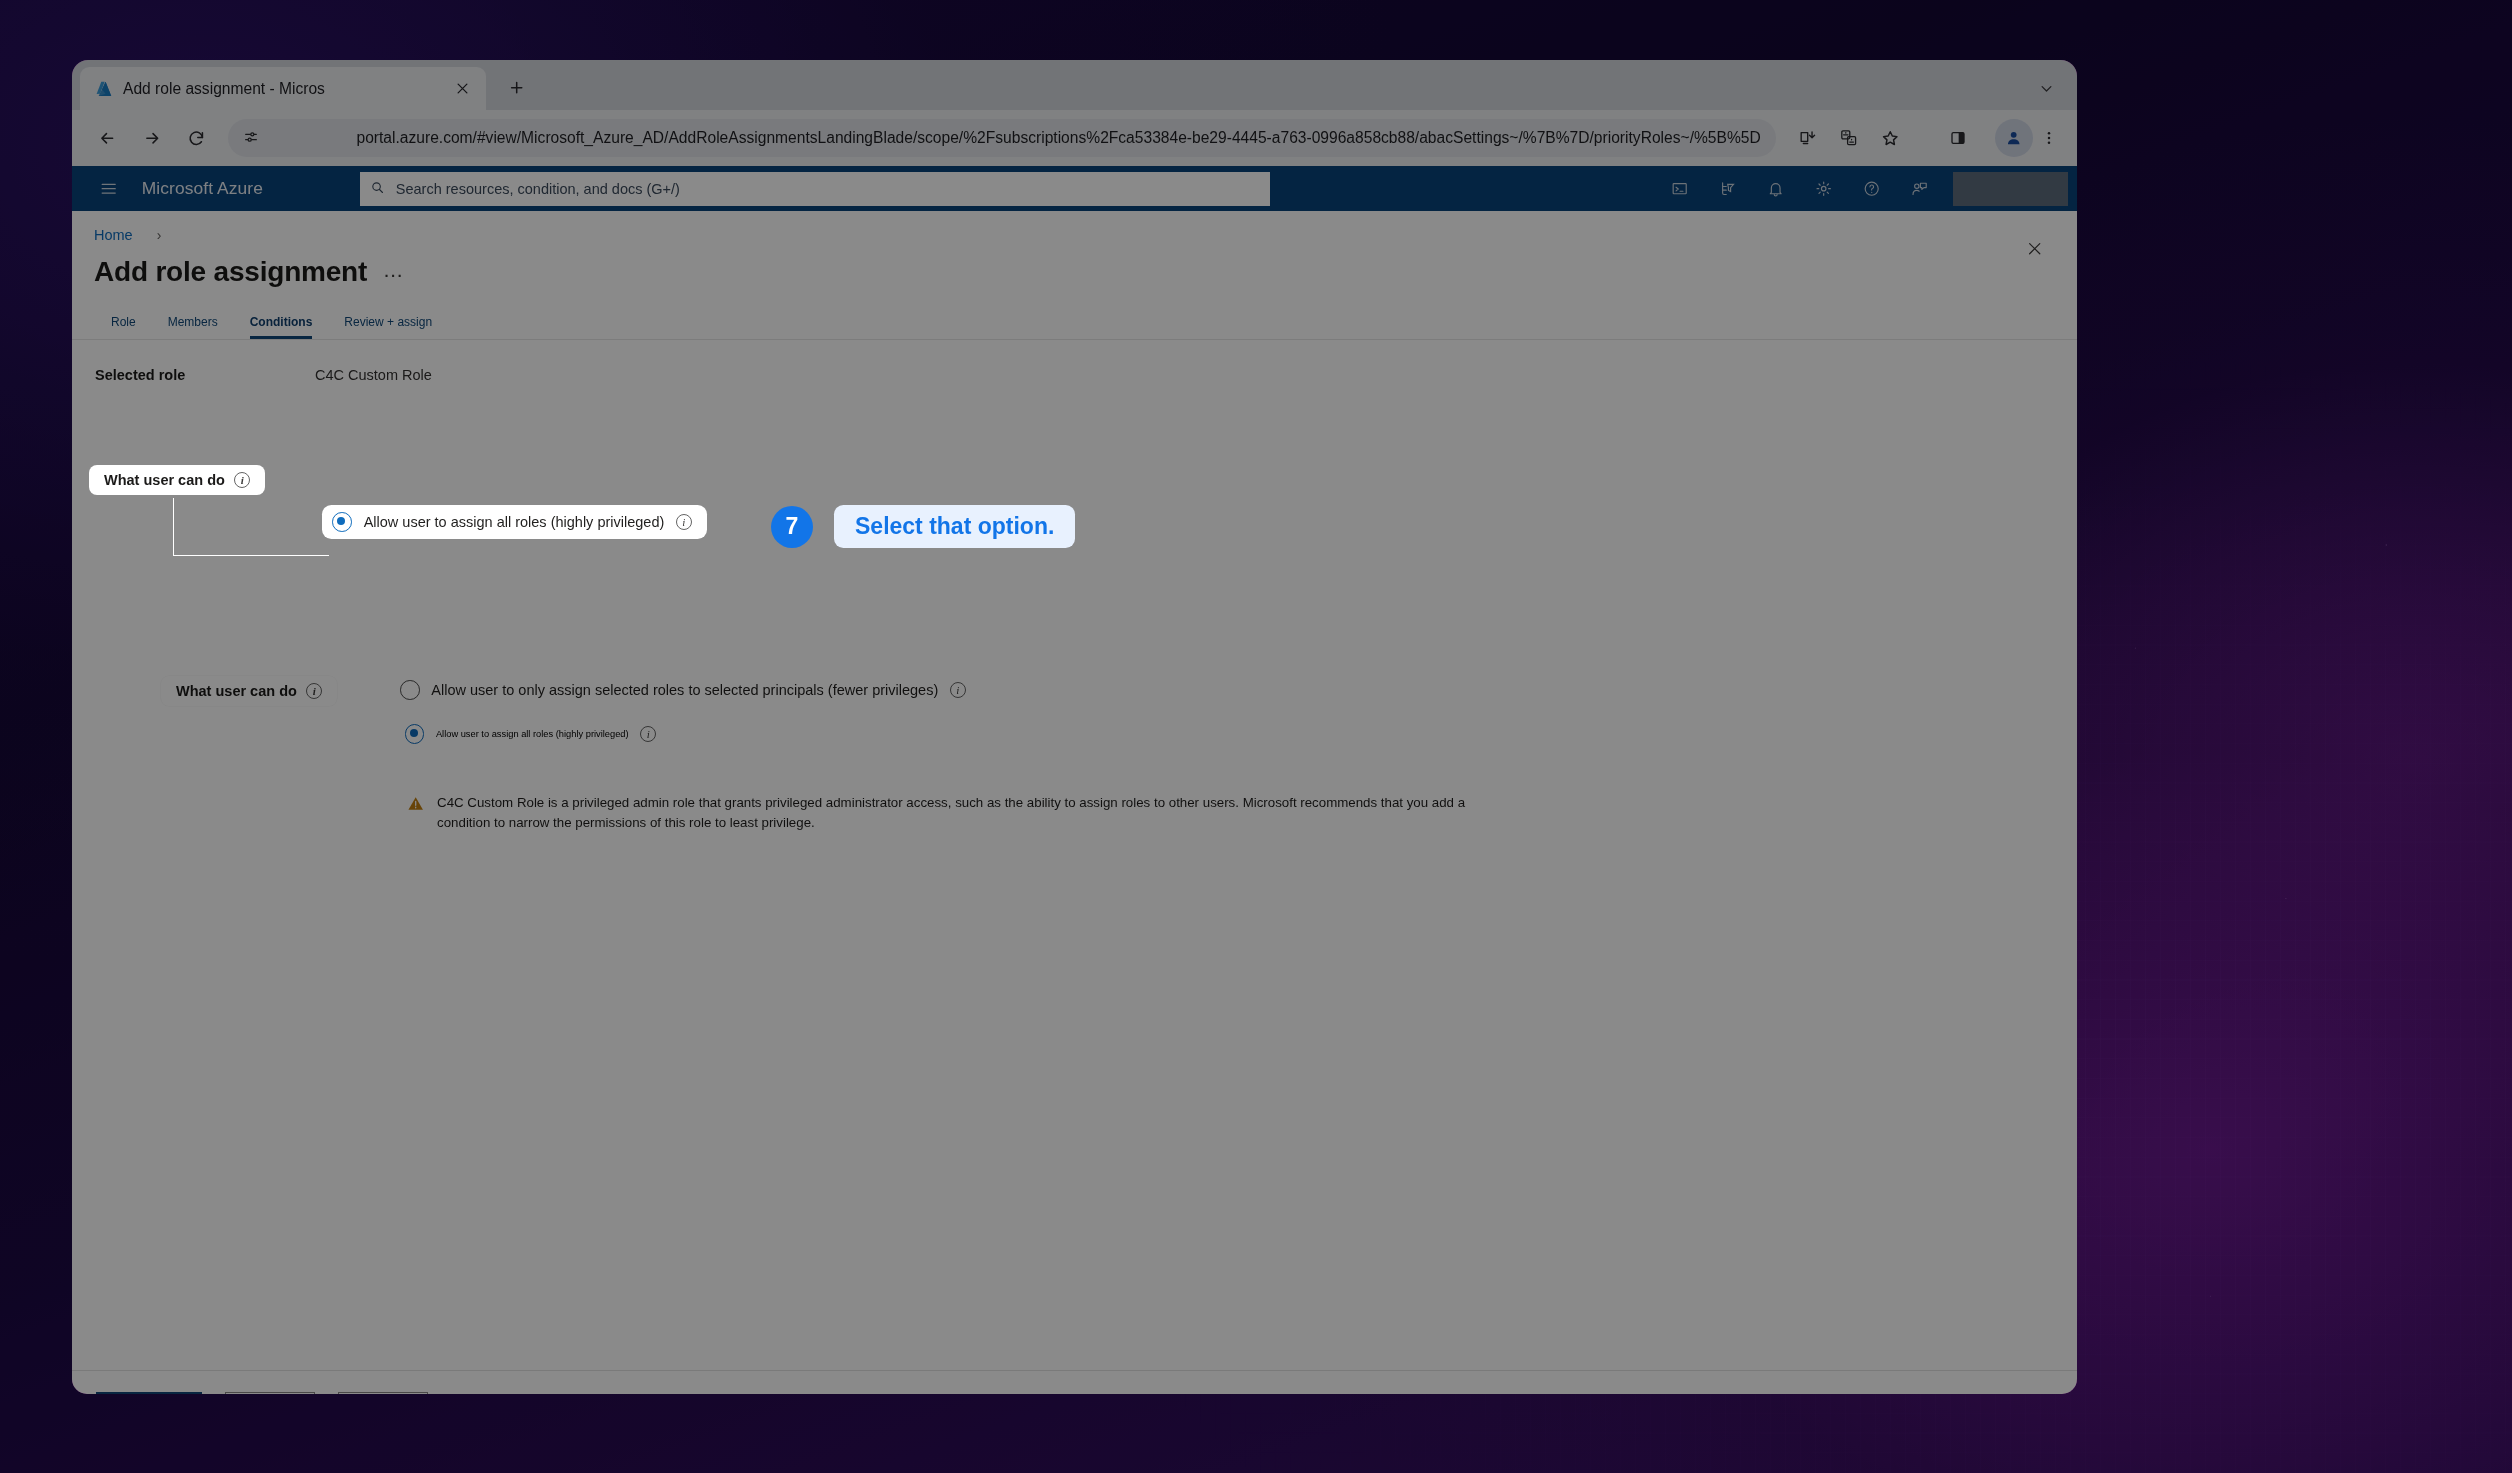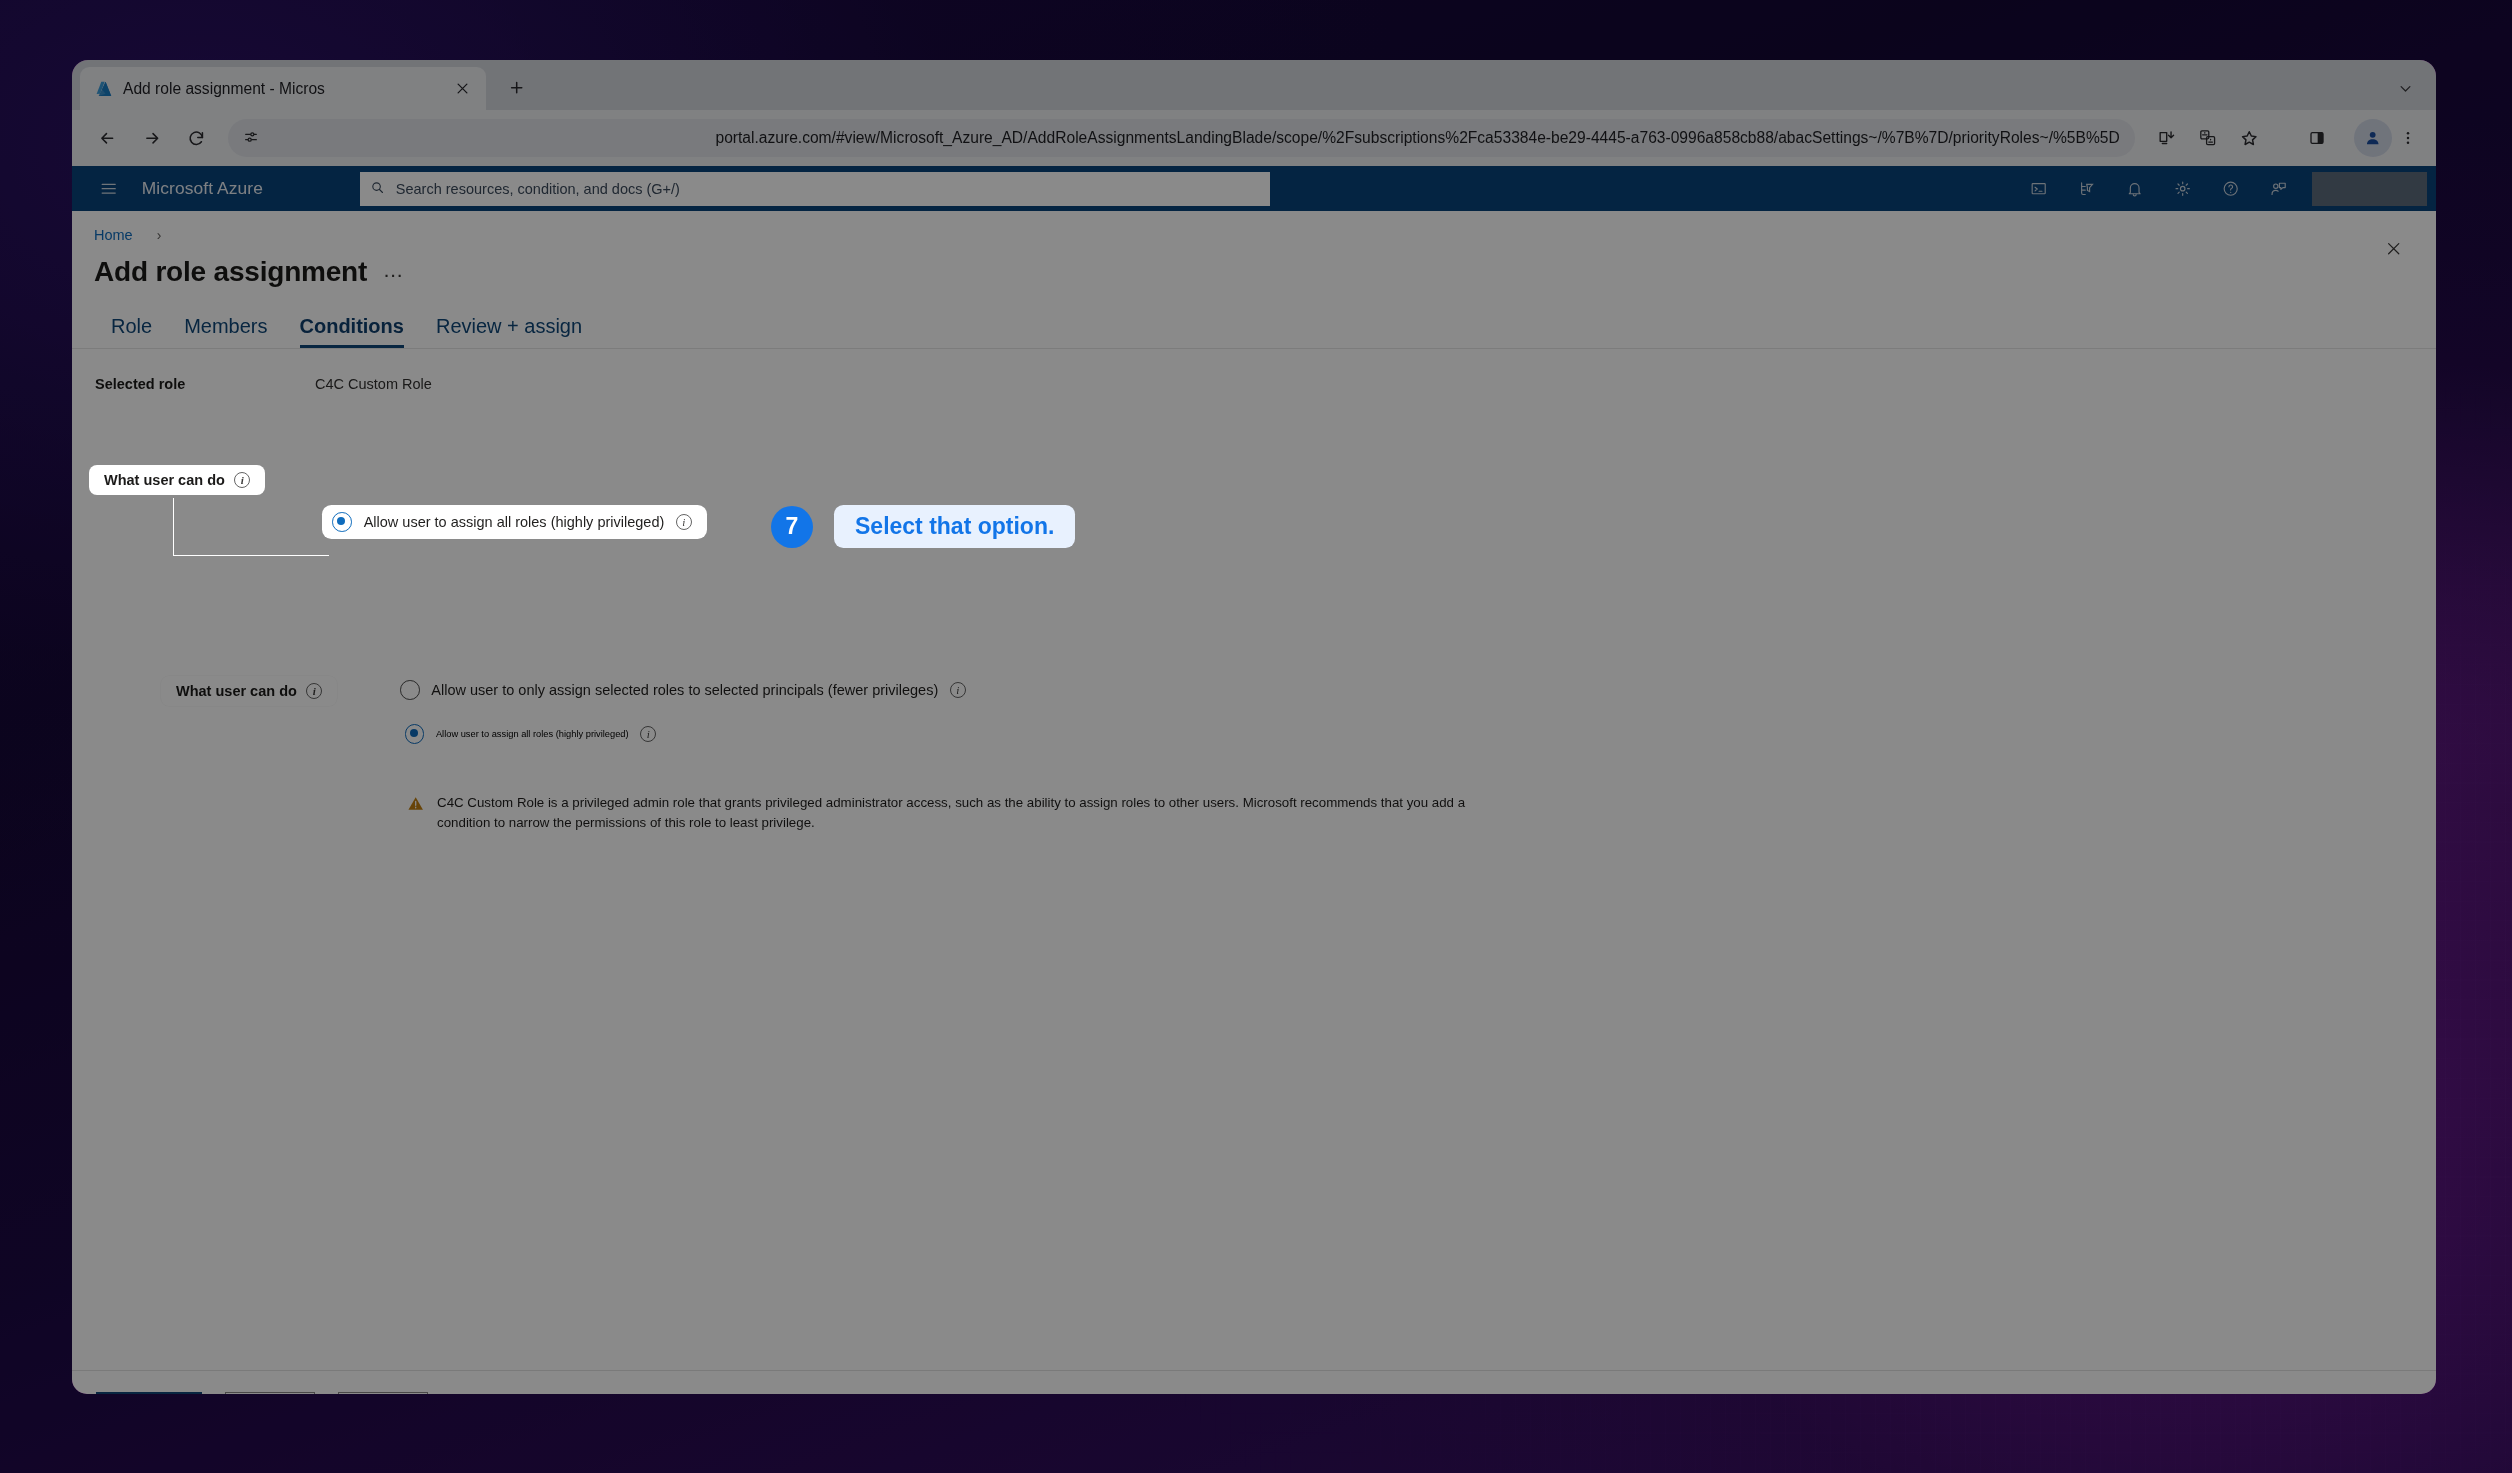--- a/index.html
+++ b/index.html
@@ -41,21 +41,21 @@
   #scrim {
     position: absolute; inset: 0;
     background: rgba(0,0,0,0.46);
     z-index: 50; pointer-events: none;
   }
 
   
   #browser {
     position: absolute;
     left: 72px; top: 60px;
-    width: 2364px; height: 1334px;
+    width: 2005px; height: 1334px;
     background: #a21caf;
     border-radius: 16px 16px 15px 15px;
     overflow: hidden;
     z-index: 10;
   }
 
   
   .tabstrip {
     height: 50px; background: #d3d6dc;
     position: relative;
@@ -124,21 +124,21 @@
   .breadcrumb { padding: 16px 0 0 22px; display: flex; align-items: center; gap: 24px; font-size: 14.5px; }
   .bc-link { color: #0f6cbd; }
   .bc-sep { color: #605e5c; font-size: 14px; }
 
   .page-title-row { display: flex; align-items: center; padding: 12.7px 0 0 22px; gap: 16px; }
   .page-title { font-size: 28px; font-weight: bold; color: #1b1a19; letter-spacing: -0.2px; }
   .title-ellipsis { font-size: 19.7px; color: #3b3a39; letter-spacing: 1.7px; padding-top: 8px; }
   .blade-close { position: absolute; right: 28px; top: 24px; width: 28px; height: 28px; display:flex;align-items:center;justify-content:center; }
 
   .tabs { display: flex; gap: 0; padding: 27px 0 0 23px; }
-  .tab-item { font-size: 20px; color: #0f4778; padding: 0 16px 10.4px 16px; position: relative; }
+  .tab-item { font-size: 12px; color: #0f4778; padding: 0 16px 10.4px 16px; position: relative; }
   .tab-item.active { font-weight: bold; color: #0f3f6e; }
   .tab-item.active::after {
     content:""; position:absolute; left: 16px; right: 16px; bottom: 0;
     height: 3.5px; background: #0f4778;
   }
   .tabs-divider { height: 1.2px; background: #e6e6e6; margin: 0 0 0 0; }
 
   .row-selected-role { display: flex; align-items: flex-start; padding: 27px 0 0 0; }
   .field-label { width: 243px; padding-left: 23px; font-size: 14.5px; font-weight: bold; color: #1b1a19; }
   .field-value { font-size: 14.5px; color: #323130; }

